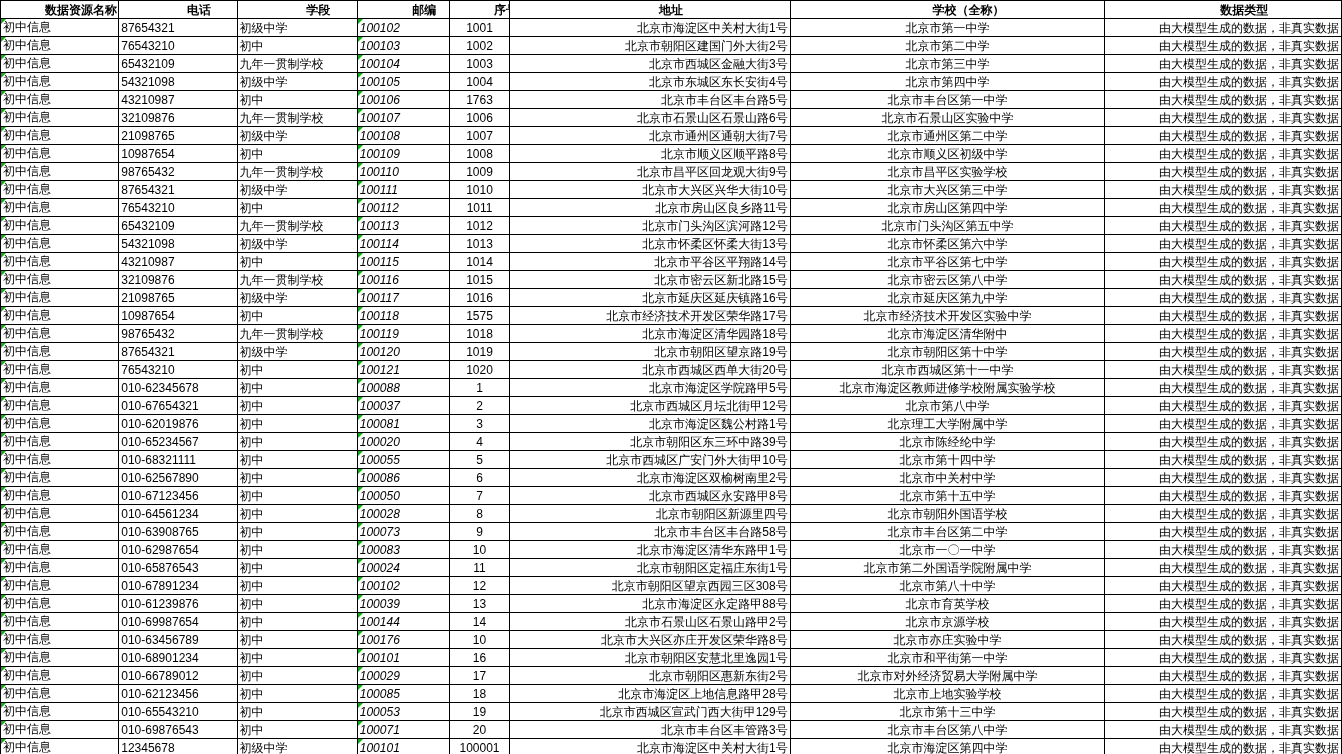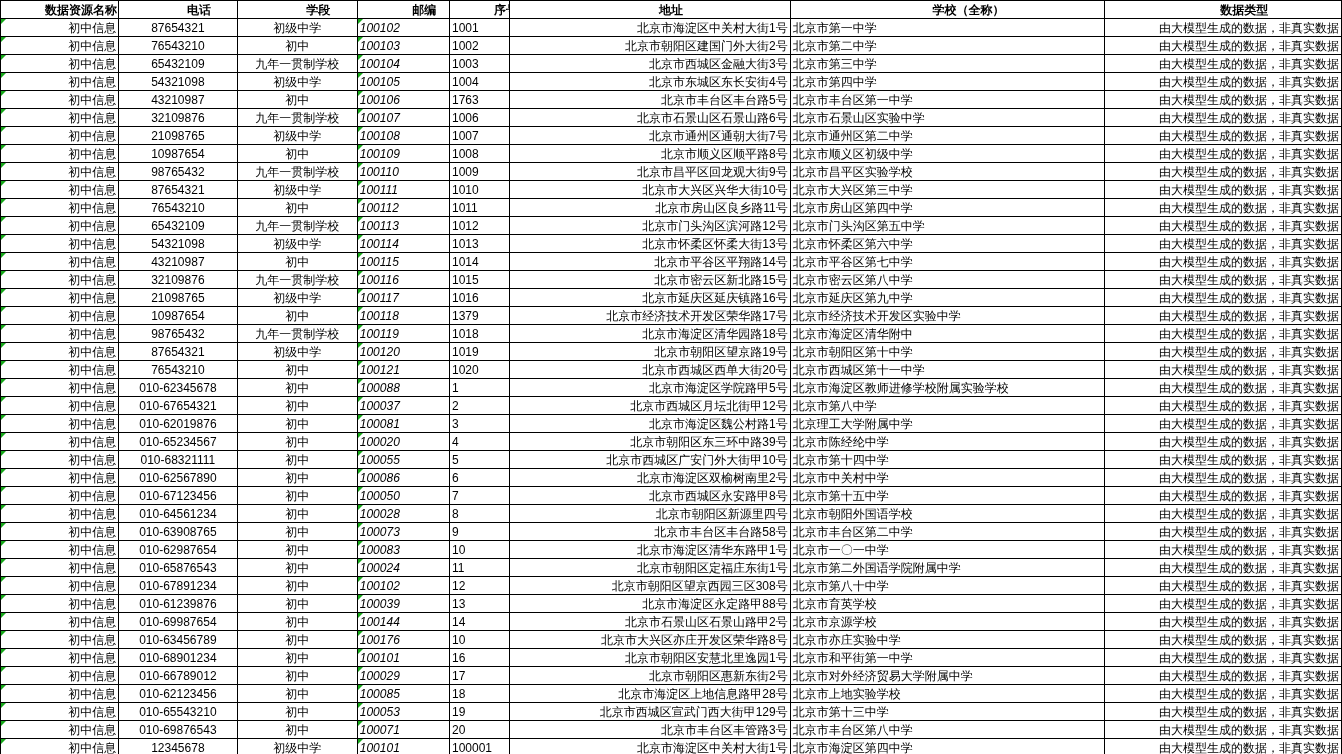--- a/index.html
+++ b/index.html
@@ -26,27 +26,27 @@
     height: 17px;
     overflow: hidden;
     white-space: nowrap;
   }
   table.sheet th {
     font-weight: bold;
     text-align: center;
     vertical-align: middle;
     padding-left: 44px;
   }
-  td.c-name { text-align: right; padding-left: 3px; position: relative; }
-  td.c-phone { text-align: center; }
-  td.c-stage { text-align: center; }
+  td.c-name { text-align: left; padding-left: 3px; position: relative; font-family: Liberation Mono, monospace; }
+  td.c-phone { }
+  td.c-stage { text-align: left; }
   td.c-zip { text-align: left; padding-left: 6px; position: relative; font-style: italic; }
-  td.c-seq { }
+  td.c-seq { text-align: center; }
   td.c-addr { text-align: right; }
-  td.c-school { text-align: left; }
+  td.c-school { text-align: center; }
   td.c-type { text-align: right; }
 
   
   .flag {
     position: absolute;
     top: 0;
     left: 0;
     width: 0;
     height: 0;
     border-top: 5px solid #17a81a;
@@ -238,21 +238,21 @@
         <td class="c-seq">1016</td>
         <td class="c-addr">北京市延庆区延庆镇路16号</td>
         <td class="c-school">北京市延庆区第九中学</td>
         <td class="c-type">由大模型生成的数据，非真实数据</td>
       </tr>
       <tr>
         <td class="c-name"><span class="flag"></span>初中信息</td>
         <td class="c-phone">10987654</td>
         <td class="c-stage">初中</td>
         <td class="c-zip"><span class="flag"></span>100118</td>
-        <td class="c-seq">1379</td>
+        <td class="c-seq">1575</td>
         <td class="c-addr">北京市经济技术开发区荣华路17号</td>
         <td class="c-school">北京市经济技术开发区实验中学</td>
         <td class="c-type">由大模型生成的数据，非真实数据</td>
       </tr>
       <tr>
         <td class="c-name"><span class="flag"></span>初中信息</td>
         <td class="c-phone">98765432</td>
         <td class="c-stage">九年一贯制学校</td>
         <td class="c-zip"><span class="flag"></span>100119</td>
         <td class="c-seq">1018</td>

